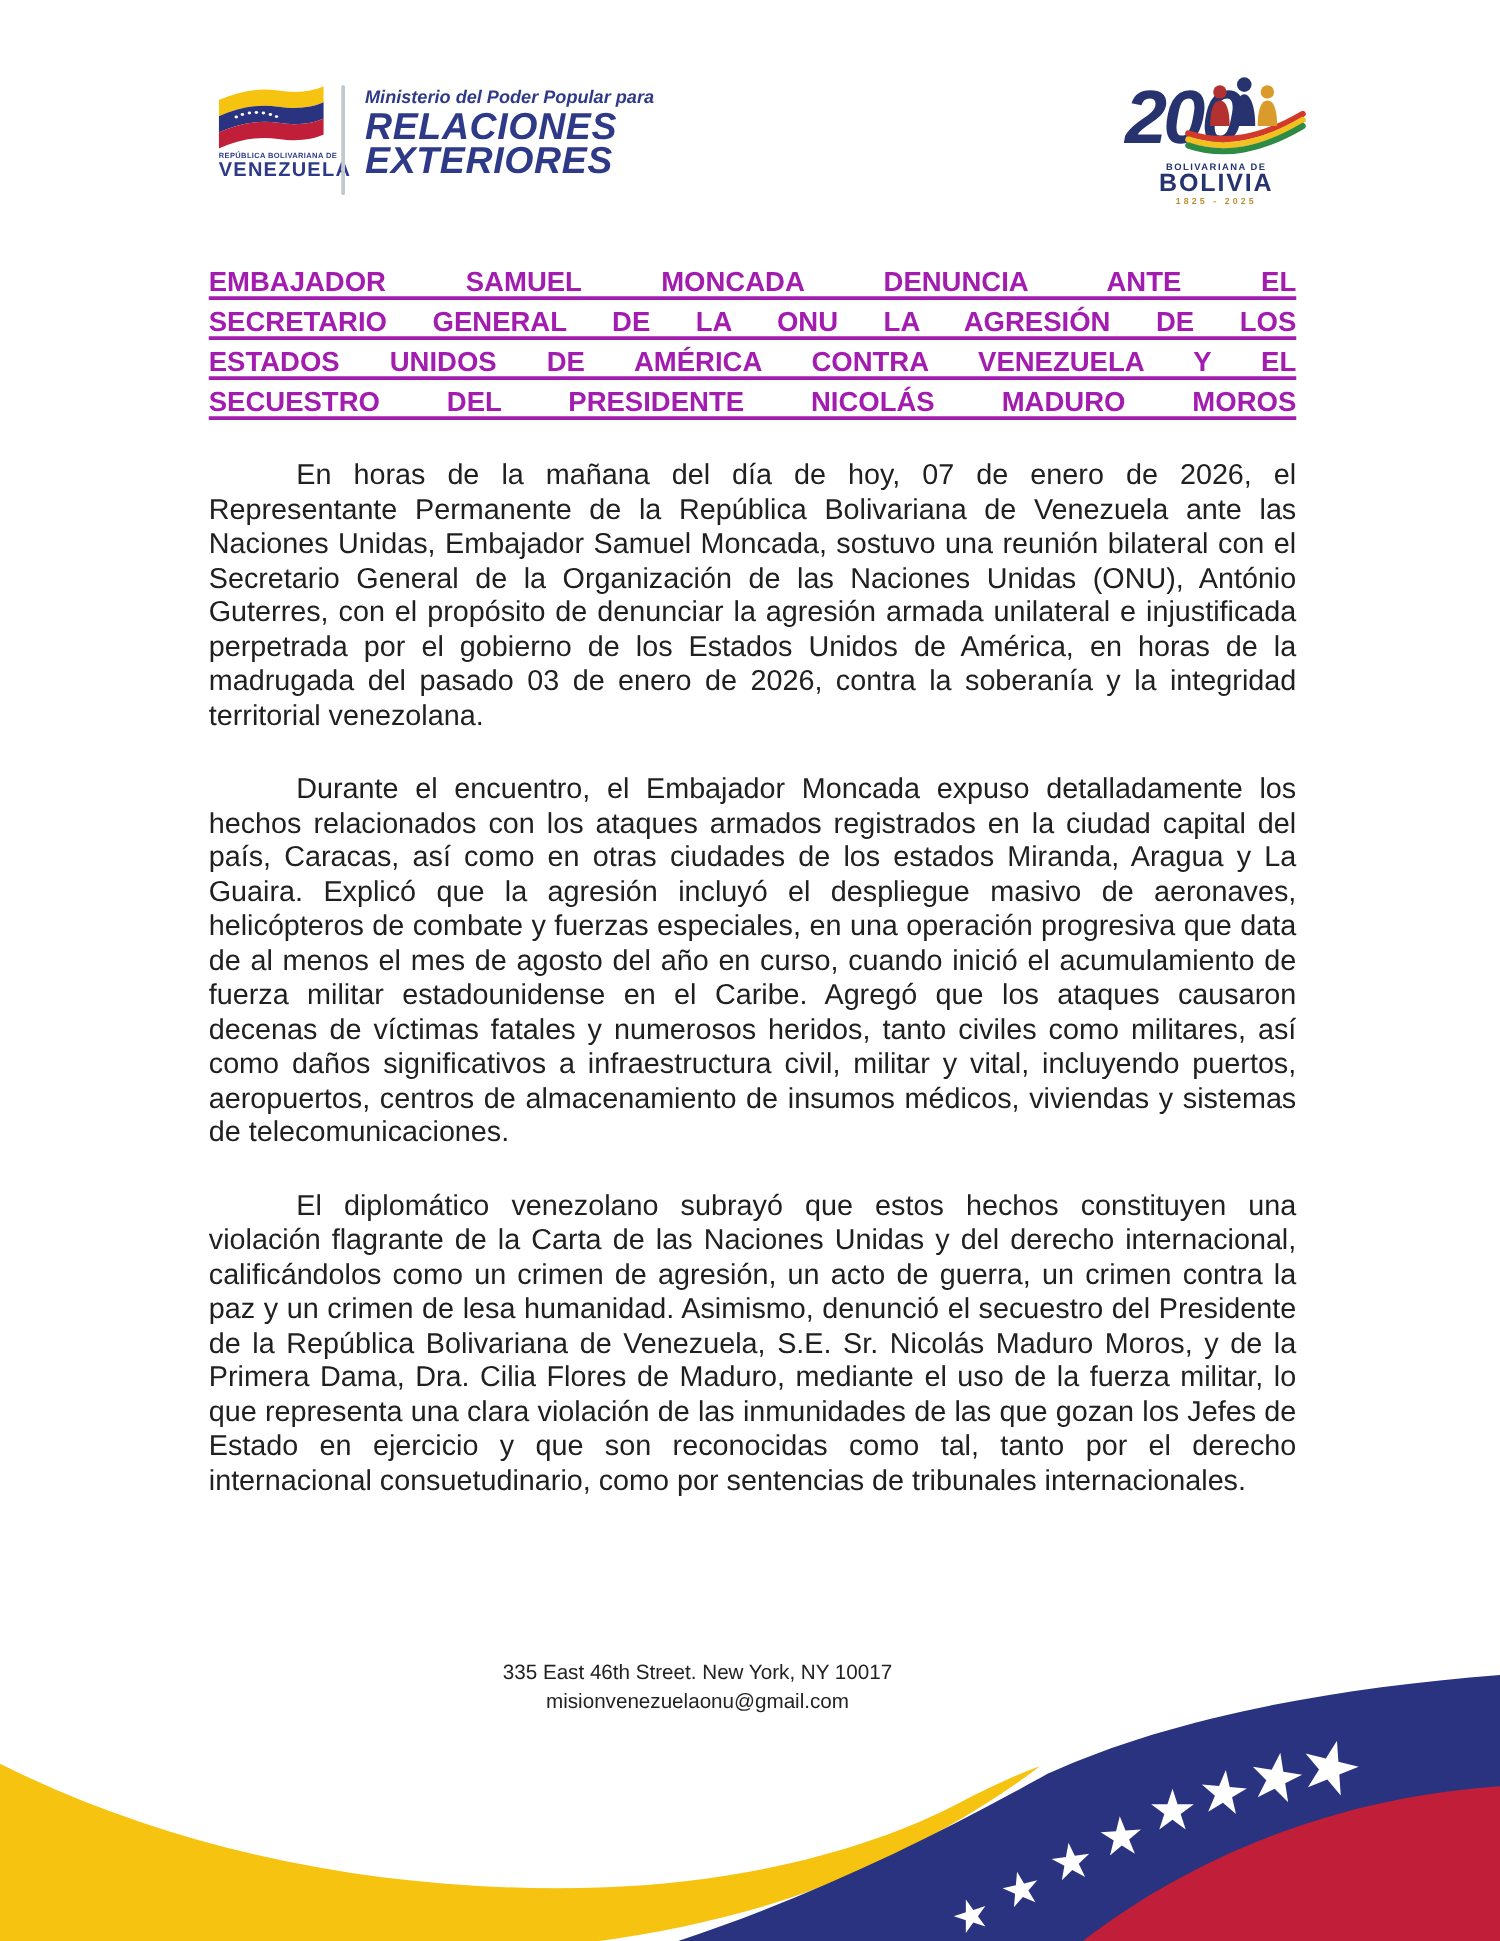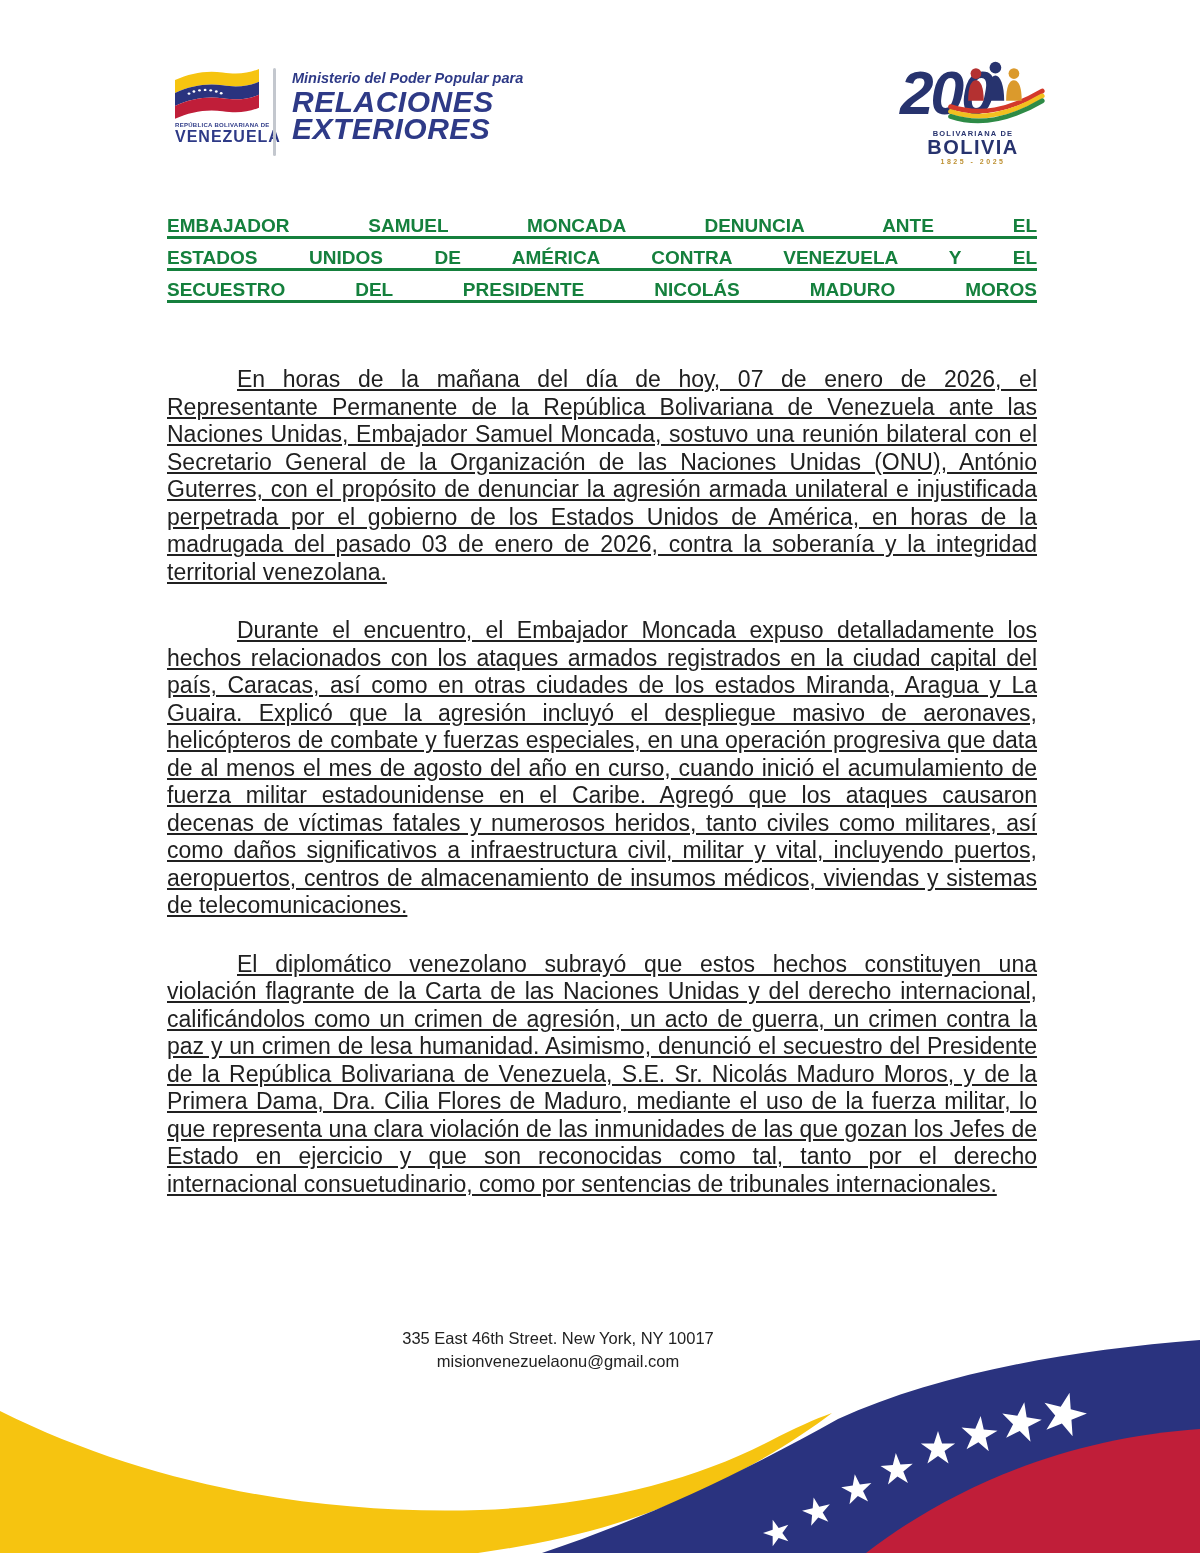--- a/index.html
+++ b/index.html
@@ -20,29 +20,29 @@
   .ministry-line1 { font-size:14.5px; font-weight:bold; margin-bottom:2px; }
   .ministry-line2, .ministry-line3 { font-size:30px; font-weight:bold; letter-spacing:0.5px; line-height:27px; }
 
   .bolivia-logo { position:absolute; left:893px; top:56px; width:160px; text-align:center; color:#27336e; }
   .b200-svg { width:150px; height:76px; display:block; margin:0 auto; }
   .b-line1 { font-size:7.5px; font-weight:bold; letter-spacing:1.2px; margin-top:-3px; }
   .b-line2 { font-size:20px; font-weight:bold; letter-spacing:1.5px; line-height:18px; }
   .b-years { font-size:7px; font-weight:bold; letter-spacing:2.5px; color:#bd9032; margin-top:2px; }
 
   
-  .doc-title { position:absolute; left:167px; top:210px; width:870px; margin:0; font-size:19px; font-weight:bold; color:#15803d; }
+  .doc-title { position:absolute; left:167px; top:210px; width:870px; margin:0; font-size:22px; font-weight:bold; color:#a21caf; }
   .title-line {
     display:block; line-height:32px;
     text-align:justify; text-align-last:justify;
     text-decoration:underline; text-decoration-thickness:2.5px; text-underline-offset:4px;
     white-space:normal;
   }
   .doc-body { position:absolute; left:167px; top:366px; width:870px; font-size:23px; line-height:27.5px; }
-  .doc-body p { margin:0 0 31px 0; text-align:justify; text-indent:70px;text-decoration:underline; }
+  .doc-body p { margin:0 0 31px 0; text-align:justify; text-indent:70px; }
 
   
   .doc-footer { position:absolute; left:0; top:1327px; width:1200px; text-align:center;
     font-size:16.5px; line-height:23px; color:#222; transform:translateX(-42px); }
 
   
   .wave-decoration { position:absolute; left:0; bottom:0; width:1200px; height:230px; display:block; }
 </style>
 </head>
 <body>
@@ -93,20 +93,21 @@
         <path d="M109,46 C109,32 112,25 117,25 C122,25 125,32 125,46 Z" fill="#DB9A2C"></path>
       </g>
     </svg>
     <div class="b-line1">BOLIVARIANA DE</div>
     <div class="b-line2">BOLIVIA</div>
     <div class="b-years">1825 - 2025</div>
   </div>
 
   <h1 class="doc-title">
     <span class="title-line">EMBAJADOR SAMUEL MONCADA DENUNCIA ANTE EL</span>
+    <span class="title-line">SECRETARIO GENERAL DE LA ONU LA AGRESIÓN DE LOS</span>
     <span class="title-line">ESTADOS UNIDOS DE AMÉRICA CONTRA VENEZUELA Y EL</span>
     <span class="title-line">SECUESTRO DEL PRESIDENTE NICOLÁS MADURO MOROS</span>
   </h1>
 
   <div class="doc-body">
     <p>En horas de la mañana del día de hoy, 07 de enero de 2026, el Representante Permanente de la República Bolivariana de Venezuela ante las Naciones Unidas, Embajador Samuel Moncada, sostuvo una reunión bilateral con el Secretario General de la Organización de las Naciones Unidas (ONU), António Guterres, con el propósito de denunciar la agresión armada unilateral e injustificada perpetrada por el gobierno de los Estados Unidos de América, en horas de la madrugada del pasado 03 de enero de 2026, contra la soberanía y la integridad territorial venezolana.</p>
     <p>Durante el encuentro, el Embajador Moncada expuso detalladamente los hechos relacionados con los ataques armados registrados en la ciudad capital del país, Caracas, así como en otras ciudades de los estados Miranda, Aragua y La Guaira. Explicó que la agresión incluyó el despliegue masivo de aeronaves, helicópteros de combate y fuerzas especiales, en una operación progresiva que data de al menos el mes de agosto del año en curso, cuando inició el acumulamiento de fuerza militar estadounidense en el Caribe. Agregó que los ataques causaron decenas de víctimas fatales y numerosos heridos, tanto civiles como militares, así como daños significativos a infraestructura civil, militar y vital, incluyendo puertos, aeropuertos, centros de almacenamiento de insumos médicos, viviendas y sistemas de telecomunicaciones.</p>
     <p>El diplomático venezolano subrayó que estos hechos constituyen una violación flagrante de la Carta de las Naciones Unidas y del derecho internacional, calificándolos como un crimen de agresión, un acto de guerra, un crimen contra la paz y un crimen de lesa humanidad. Asimismo, denunció el secuestro del Presidente de la República Bolivariana de Venezuela, S.E. Sr. Nicolás Maduro Moros, y de la Primera Dama, Dra. Cilia Flores de Maduro, mediante el uso de la fuerza militar, lo que representa una clara violación de las inmunidades de las que gozan los Jefes de Estado en ejercicio y que son reconocidas como tal, tanto por el derecho internacional consuetudinario, como por sentencias de tribunales internacionales.</p>
   </div>
 

